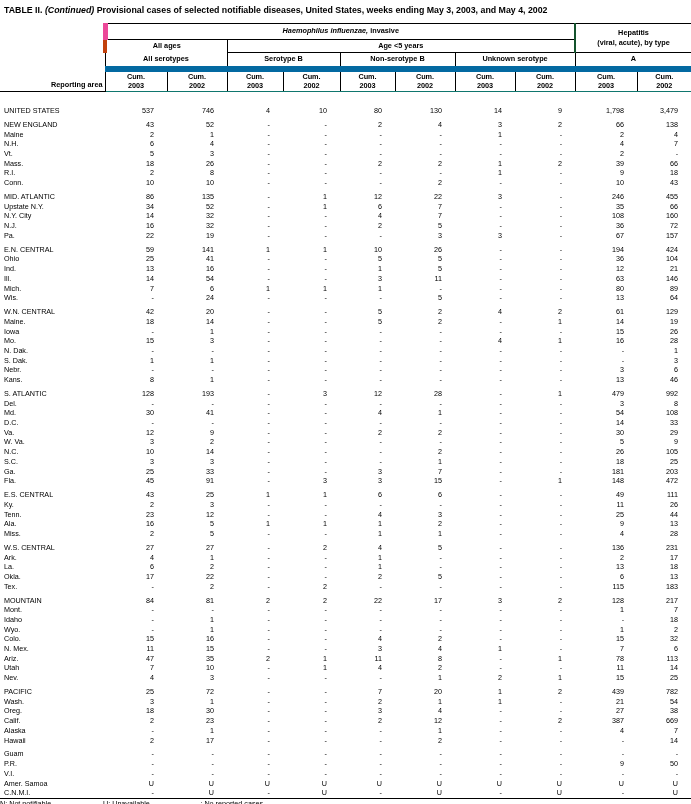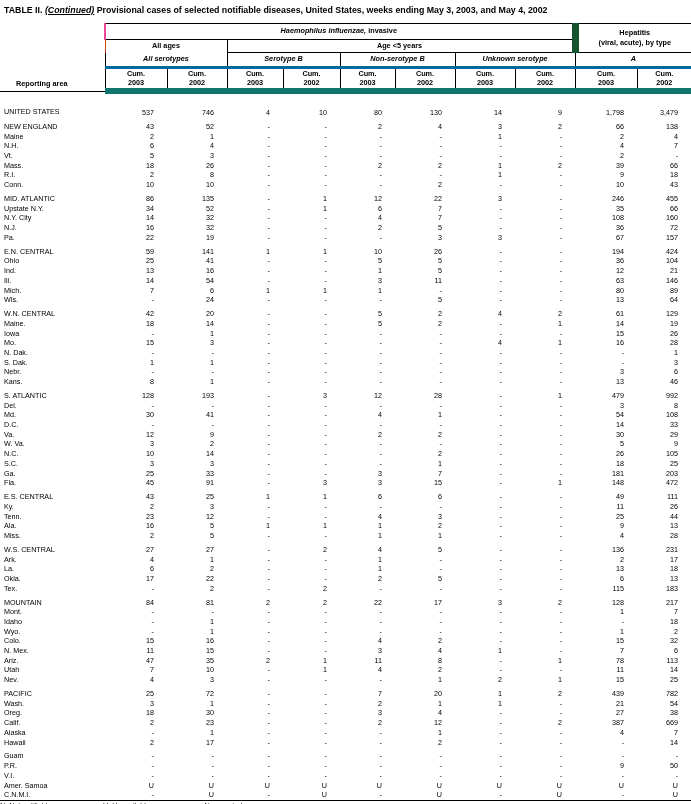--- a/index.html
+++ b/index.html
@@ -1,30 +1,30 @@
 <!DOCTYPE html>
 <html><head>
 <meta charset="utf-8">
 <style>
   html,body{margin:0;padding:0;background:#fff;}
   body{width:691px;height:804px;overflow:hidden;font-family:"Liberation Sans",sans-serif;color:#000;}
   .page{position:relative;width:691px;height:804px;box-sizing:border-box;padding-top:5px;}
   .title{font-weight:bold;font-size:8.8px;line-height:11.5px;margin:0 0 6px 4px;white-space:nowrap;letter-spacing:0;}
-  .title .it{font-style:italic;text-decoration:underline;}
+  .title .it{font-style:italic;}
   table{border-collapse:collapse;table-layout:fixed;width:691px;}
   th,td{padding:0;margin:0;}
   thead th{font-weight:bold;font-size:7.3px;text-align:center;vertical-align:middle;line-height:8.5px;}
-  .h1 .flu{border-top:1px solid #000;border-bottom:1px solid #000;border-left:2px solid #ec4899;height:15px;}
+  .h1 .flu{border-top:1px solid #000;border-bottom:1px solid #000;border-left:5px solid #ec4899;height:15px;}
   .h1 .flu .it{font-style:italic;}
-  .h1 .hep{border-top:1px solid #000;border-left:7px solid #14532d;border-bottom:1px solid #000;line-height:10px;}
-  .h2 .allages{border-left:1px solid #c2410c;height:13px;text-align:center;}
+  .h1 .hep{border-top:1px solid #000;border-left:2px solid #14532d;border-bottom:1px solid #000;line-height:10px;}
+  .h2 .allages{border-left:4px solid #c2410c;height:13px;text-align:center;}
   .h2 .age5{border-left:1px solid #000;border-bottom:1px solid #000;}
-  .h3 th{border-left:1px solid #000;border-bottom:3px solid #0369a1;height:13px;font-style:italic;}
-  .h4 th{border-left:1px solid #000;border-bottom:6px solid #0f766e;height:19px;line-height:8.8px;margin-top:8px;}
-  .ra{border-bottom:1px solid #000;text-align:left;vertical-align:bottom;padding-left:16px;padding-bottom:2px;font-weight:bold;font-size:7.3px;}
+  .h3 th{border-left:1px solid #000;border-bottom:6px solid #0369a1;height:13px;}
+  .h4 th{border-left:1px solid #000;border-bottom:1px solid #0f766e;height:19px;line-height:8.8px;margin-top:8px;}
+  .ra{border-bottom:1px solid #000;text-align:right;vertical-align:bottom;padding-left:16px;padding-bottom:2px;font-weight:bold;font-size:7.3px;}
   tbody td{font-size:7.2px;height:9.7px;line-height:9.7px;white-space:nowrap;overflow:hidden;}
   tbody td.area{text-align:left;padding-left:4px;}
   tbody td.num{text-align:right;padding-right:13px;}
   tbody tr.gap td{height:4.2px;}
   tbody tr.first td{padding-top:14px;}
   tbody tr.end td{border-bottom:1px solid #000;}
   .fnrow{width:691px;box-sizing:border-box;border-bottom:1px solid #000;font-size:7.2px;line-height:9.5px;padding-left:0;}
   .fnrow .fn-a{display:inline-block;width:103px;}
   .fnrow .fn-b{display:inline-block;width:95px;}
 </style>

